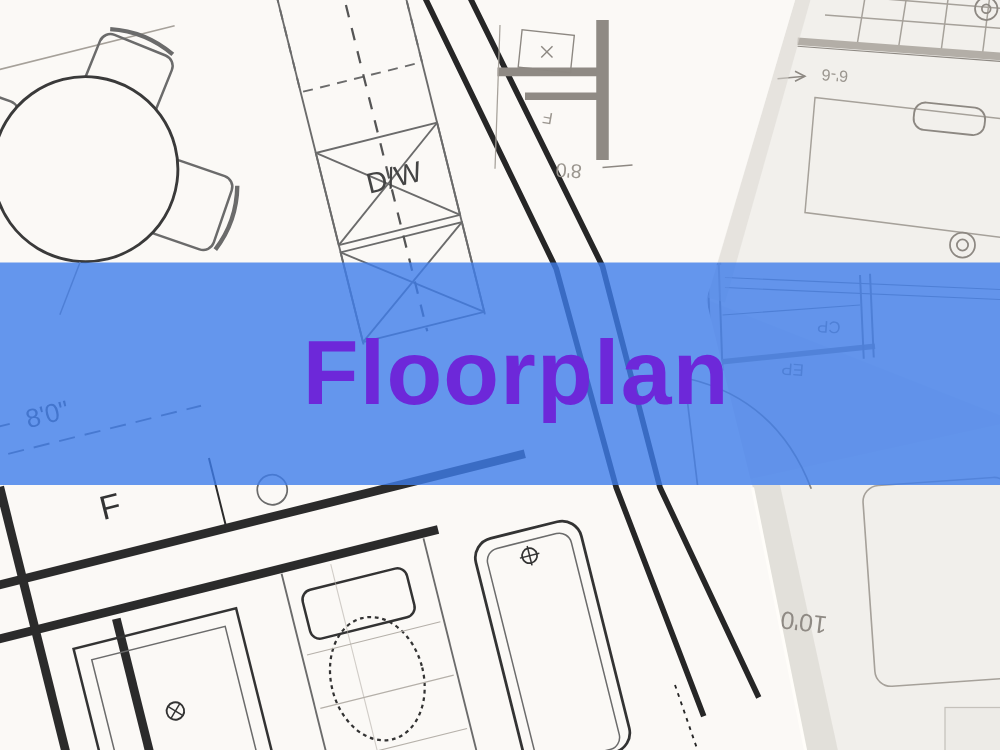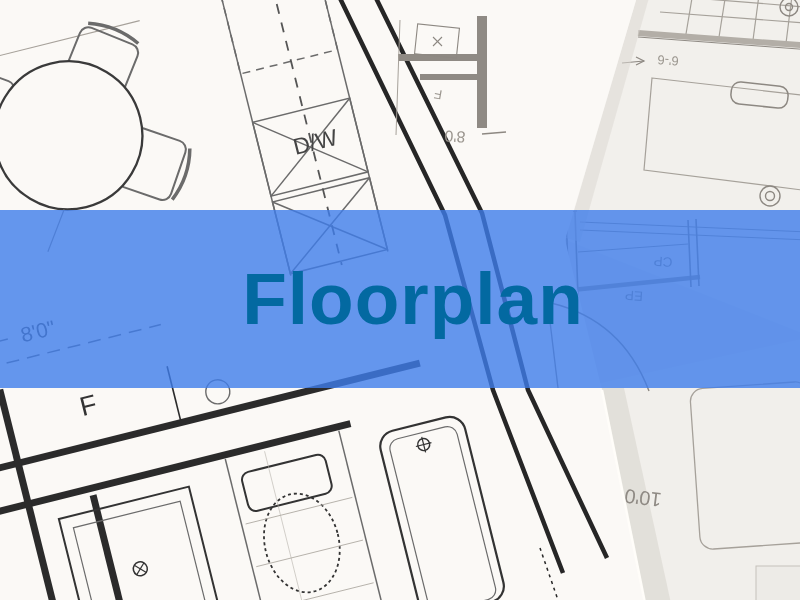--- a/index.html
+++ b/index.html
@@ -3,21 +3,21 @@
 <meta charset="utf-8">
 <style>
   html,body{margin:0;padding:0;background:#e9e7e3;}
   .stage{position:relative;width:800px;height:600px;overflow:hidden;background:#e9e7e3;
          font-family:"Liberation Sans",sans-serif;}
   .plan-svg{position:absolute;left:0;top:0;width:800px;height:600px;display:block;}
   .banner{position:absolute;left:0;top:210px;width:800px;height:178px;
           background:var(--banner-rgba,rgba(62,125,235,0.8));
           display:flex;flex-direction:column;align-items:center;justify-content:center;
           gap:14px;padding-left:26px;box-sizing:border-box;}
-  .banner-line{color:#0369a1;font-size:73px;font-weight:700;letter-spacing:1px;
+  .banner-line{color:#6d28d9;font-size:73px;font-weight:700;letter-spacing:1px;
                line-height:74px;white-space:nowrap;}
   
   .ink-heavy{stroke:#262626;fill:none;}
   .ink-mid{stroke:#6b6b6b;fill:none;}
   .ink-thin{stroke:#8d8882;fill:none;}
   .ink-pale{stroke:#a6a19a;fill:none;}
   text{font-family:"Liberation Sans",sans-serif;}
 </style>
 </head>
 <body>

